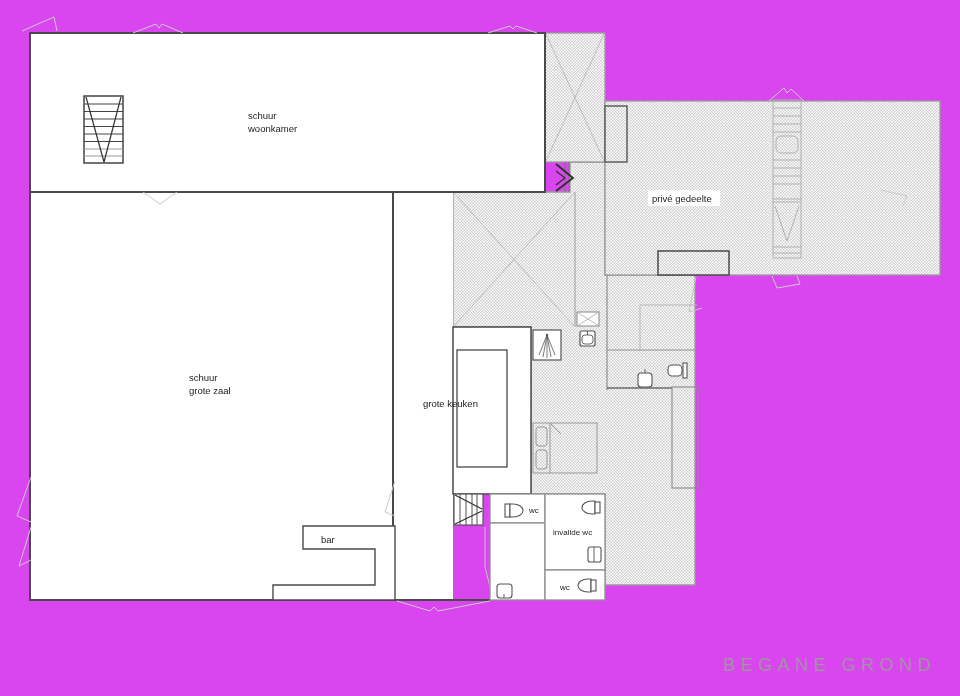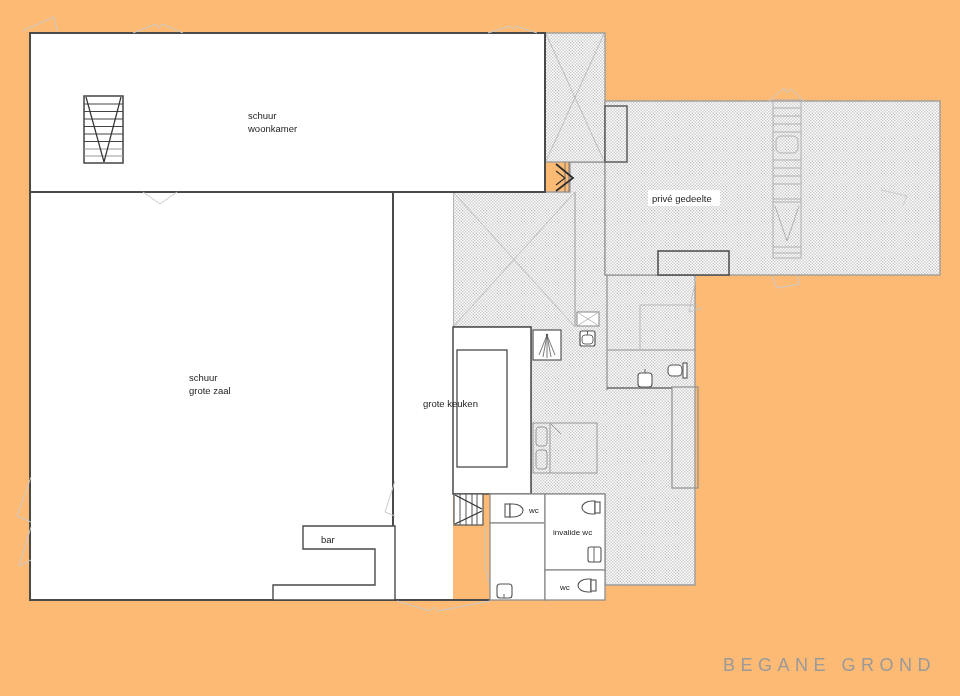--- a/index.html
+++ b/index.html
@@ -1,16 +1,16 @@
 <!DOCTYPE html>
 <html><head>
 <meta charset="utf-8">
 <style>
   html,body{margin:0;padding:0;background:#ffffff;}
-  .canvas{position:relative;width:960px;height:696px;background:#fdba74;overflow:hidden;}
+  .canvas{position:relative;width:960px;height:696px;background:#d946ef;overflow:hidden;}
   svg{display:block;}
   text{font-family:"Liberation Sans", sans-serif;fill:#1c1c1c;}
   .room-label{font-size:9.5px;}
   .small-label{font-size:8px;}
   .title-label{font-size:18px;letter-spacing:5.5px;fill:#9a9a9a;}
 </style>
 </head>
 <body>
 
 <div class="canvas">

